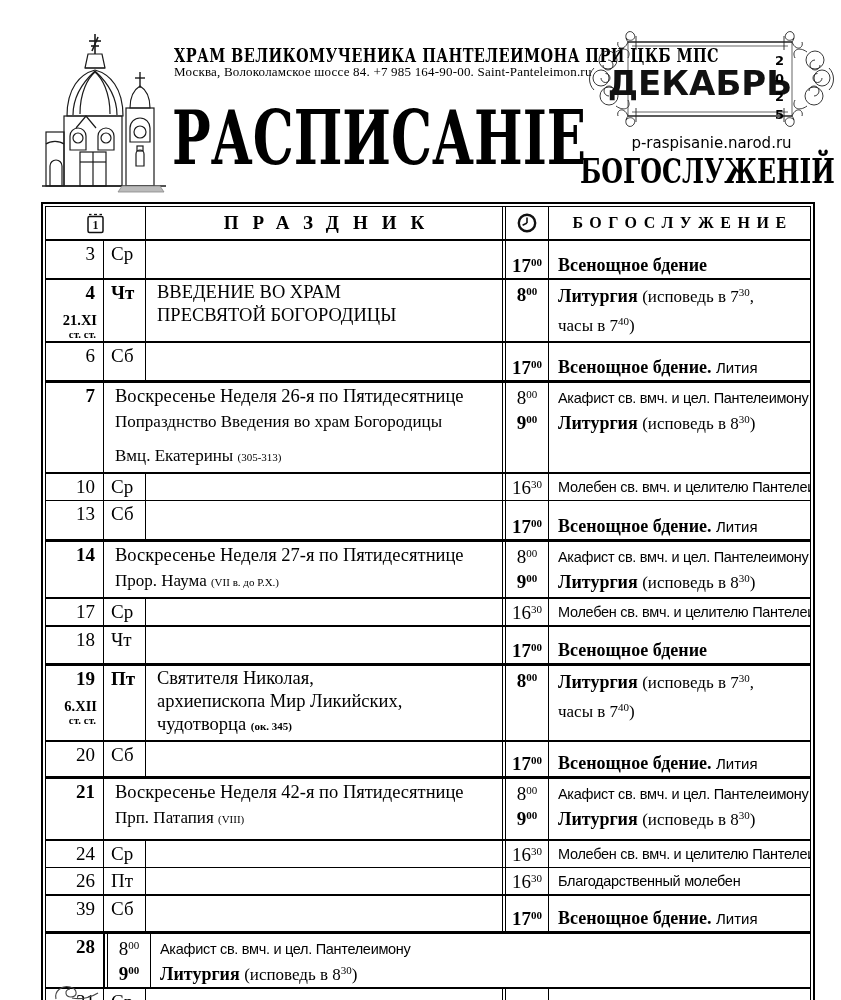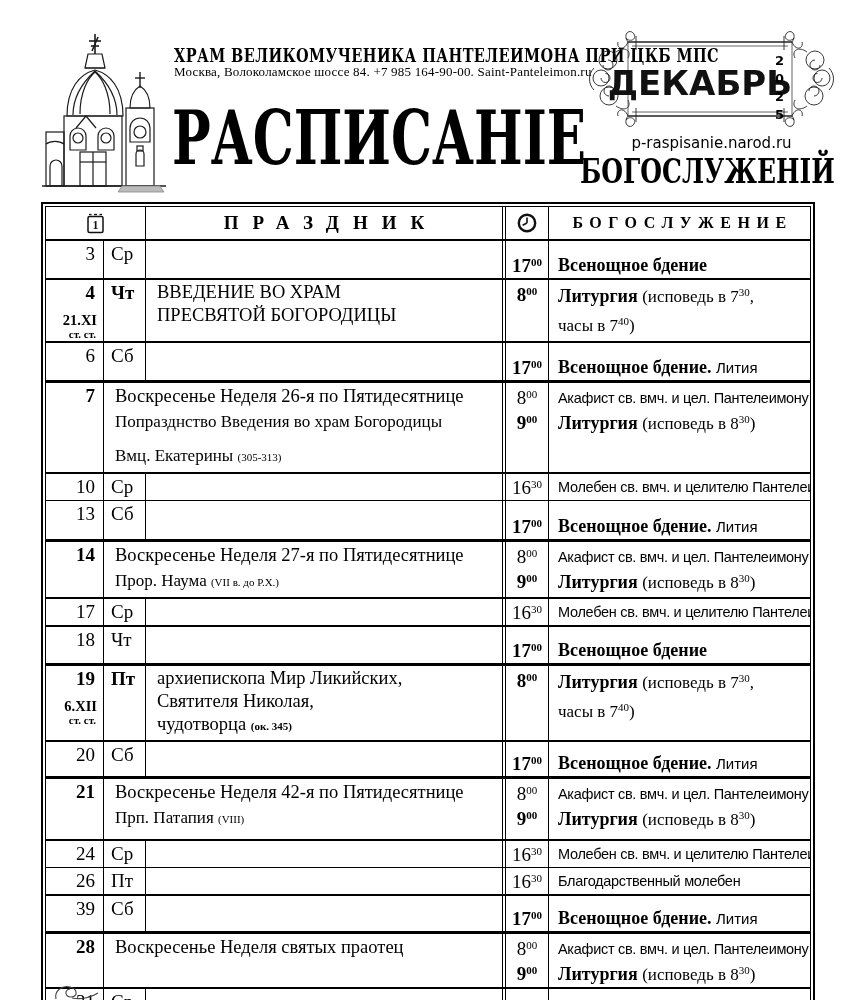--- a/index.html
+++ b/index.html
@@ -350,22 +350,22 @@
         </div>
       </div>
       <div class="row v-top tight wrap2" style="border-top-width: 3px; min-height: 67px;">
         <div class="c-date bold">
           <div class="dnum">19</div>
           <div class="date-sub">6.XII</div>
           <div class="date-sub2">ст. ст.</div>
         </div>
         <div class="c-wd bold">Пт</div>
         <div class="c-feast">
+          <div class="fl"><span class="sg-fb">Святителя Николая,</span></div>
           <div class="fl"><span class="sg-fb">архиепископа Мир Ликийских,</span></div>
-          <div class="fl"><span class="sg-fb">Святителя Николая,</span></div>
           <div class="fl"><span class="sg-fb">чудотворца </span><span class="sg-smb">(ок. 345)</span></div>
         </div>
         <div class="c-time">
           <div class="tl bold"><span>8</span><sup class="sg-sup">00</sup></div>
         </div>
         <div class="c-srv">
           <div class="sl"><span class="sg-b">Литургия </span><span class="sg-n">(исповедь в 7</span><sup class="sg-sup">30</sup><span class="sg-n">,</span><br><span class="sg-n">часы  в 7</span><sup class="sg-sup">40</sup><span class="sg-n">)</span></div>
         </div>
       </div>
       <div class="row v-bottom" style="border-top-width: 2px; min-height: 36px;">
@@ -433,23 +433,20 @@
         <div class="c-time">
           <div class="tl bold"><span>17</span><sup class="sg-sup">00</sup></div>
         </div>
         <div class="c-srv">
           <div class="sl"><span class="sg-b">Всенощное бдение. </span><span class="sg-sans2">Лития</span></div>
         </div>
       </div>
       <div class="row v-top" style="border-top-width: 3px; min-height: 47px;">
         <div class="c-date bold">
           <div class="dnum">28</div>
-        </div>
-        <div class="c-feast merged">
-          <div class="fl"><span class="sg-fb">Воскресенье</span><span class="sg-n19"> Неделя </span><span class="sg-fb">святых праотец</span></div>
         </div>
         <div class="c-time">
           <div class="tl"><span>8</span><sup class="sg-sup">00</sup></div>
           <div class="tl bold"><span>9</span><sup class="sg-sup">00</sup></div>
         </div>
         <div class="c-srv">
           <div class="sl"><span class="sg-sans">Акафист св. вмч. и цел. Пантелеимону</span></div>
           <div class="sl"><span class="sg-b">Литургия </span><span class="sg-n">(исповедь в 8</span><sup class="sg-sup">30</sup><span class="sg-n">)</span></div>
         </div>
       </div>

